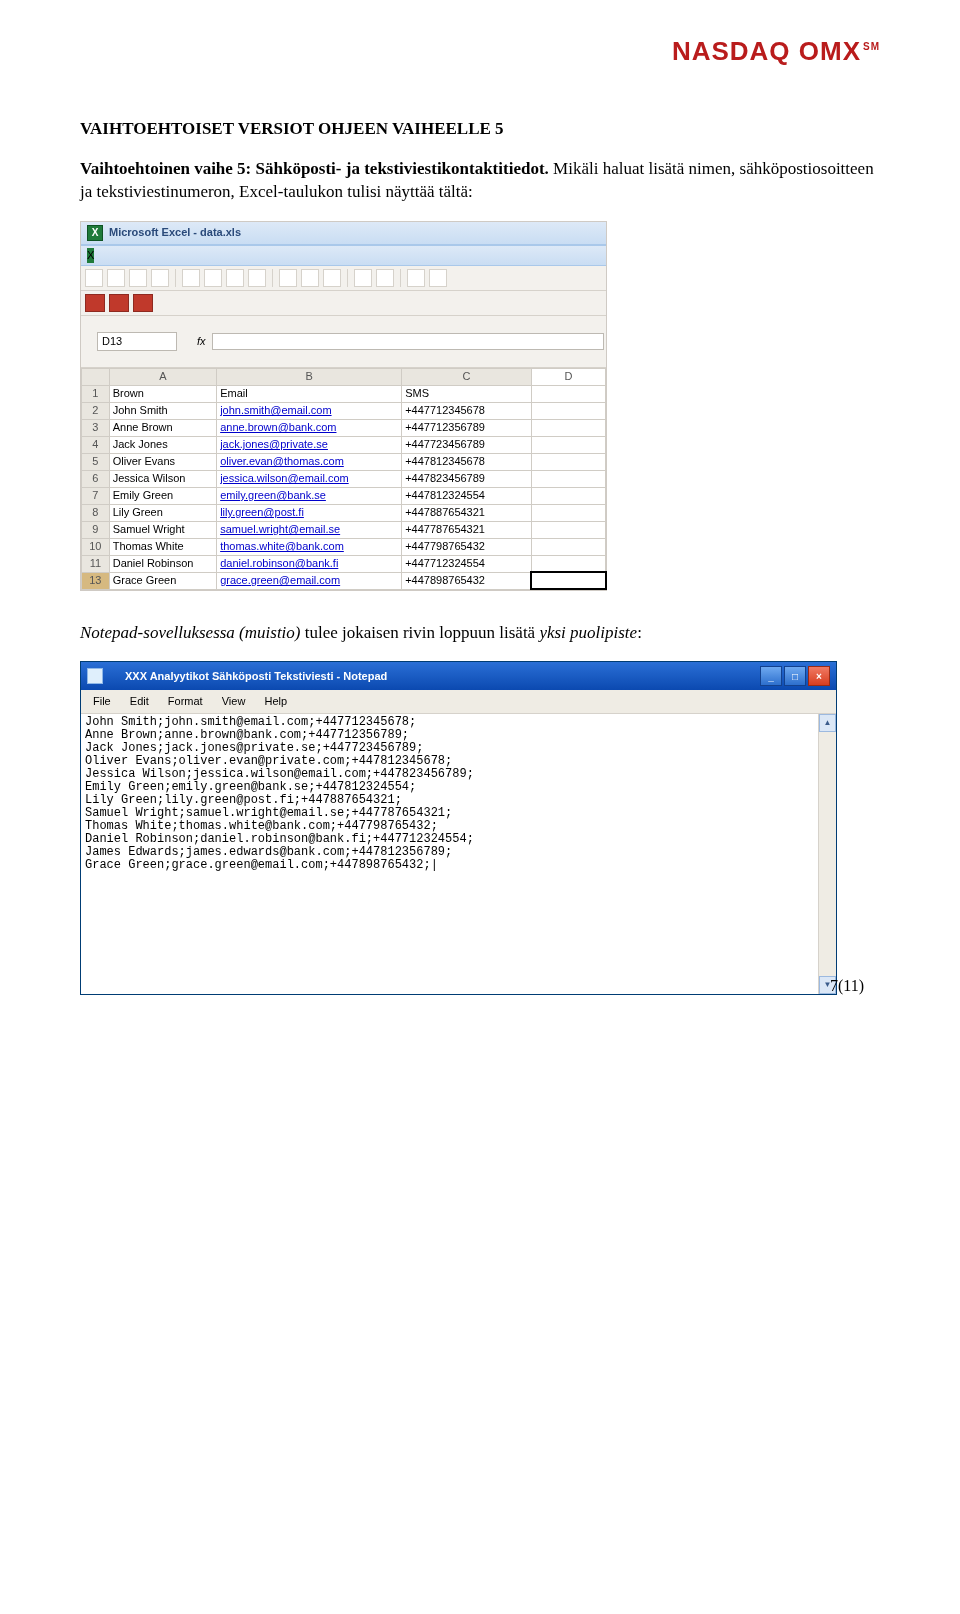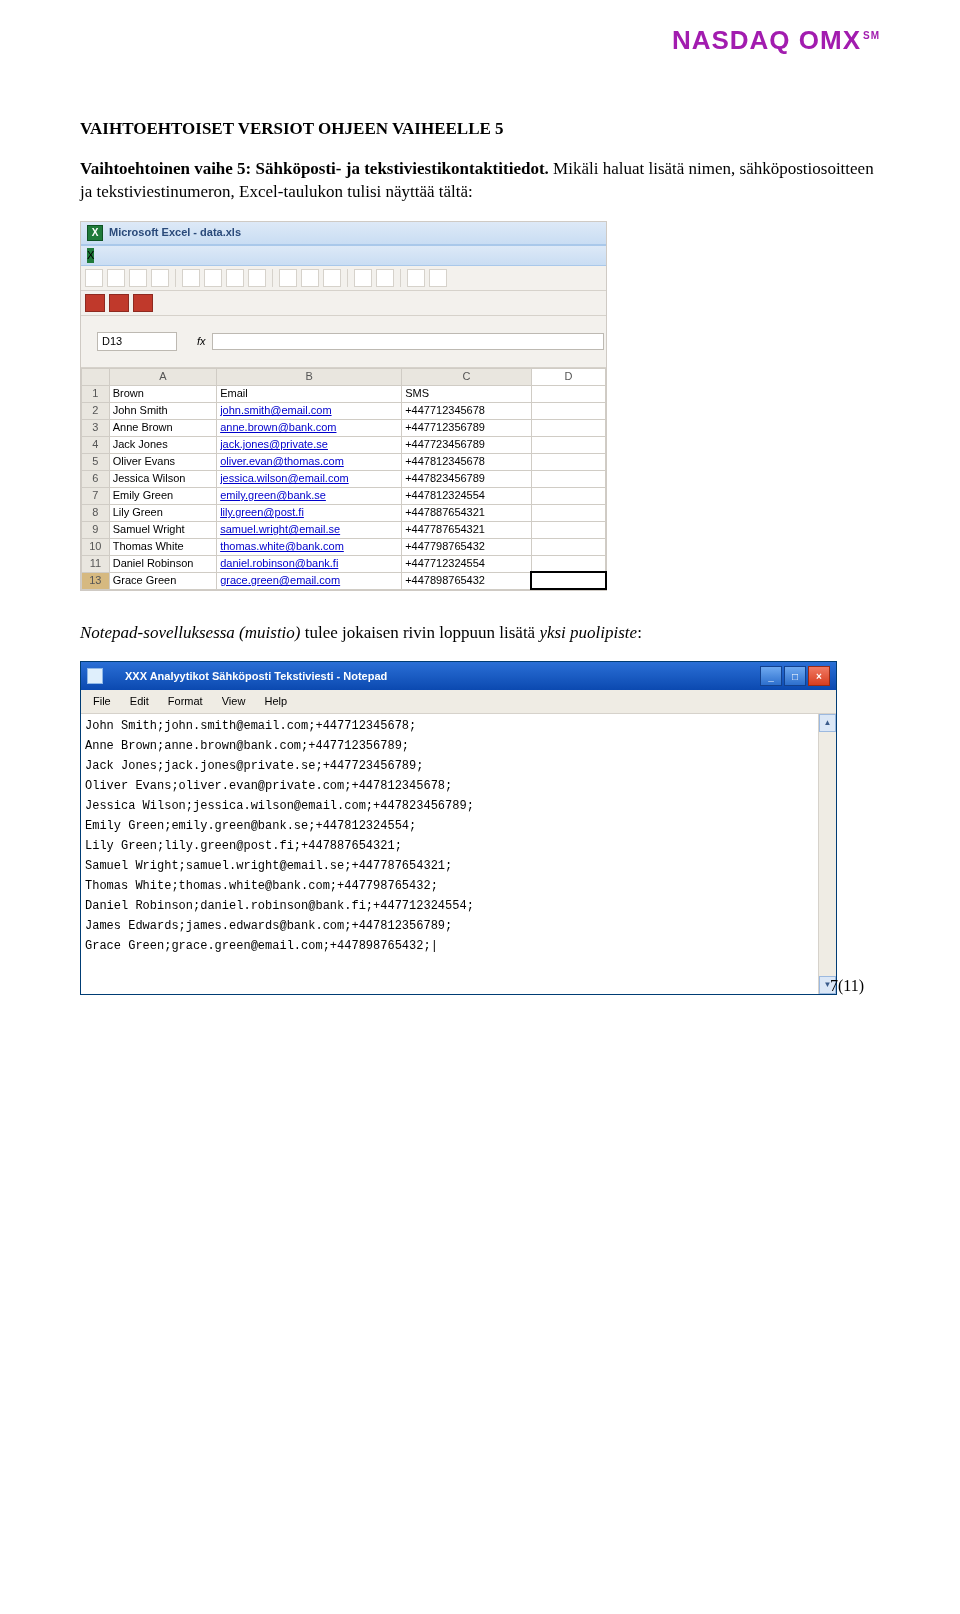--- a/index.html
+++ b/index.html
@@ -1,17 +1,17 @@
 <!DOCTYPE html>
 <html><head>
 <meta charset="utf-8">
 <style>
   body{margin:0;background:#fff;font-family:"Times New Roman",serif;color:#000;width:960px}
   .page{padding:18px 80px 20px 80px;position:relative}
-  .logo{position:absolute;right:80px;top:25px;font-family:Arial,Helvetica,sans-serif;font-weight:900;font-size:26px;letter-spacing:1px;color:#a21caf}
+  .logo{position:absolute;right:80px;top:36px;font-family:Arial,Helvetica,sans-serif;font-weight:900;font-size:26px;letter-spacing:1px;color:#b91c1c}
   .logo sup{font-size:10px;vertical-align:super;margin-left:2px}
   .content{margin-top:100px;font-size:17px;line-height:1.35}
   .content b{font-weight:bold}
   .content i{font-style:italic}
   .excel{margin-top:2px;border:1px solid #cfcac4;font-family:Tahoma,Arial,sans-serif;font-size:11px;width:525px;background:#fff}
   .excel-titlebar{background:linear-gradient(#dde9f7,#c9ddf3);border-bottom:1px solid #a9c8ea;padding:3px 6px;display:flex;align-items:center;gap:6px}
   .excel-titlebar .x{width:14px;height:14px;background:#1f7a3a;color:#fff;font-weight:bold;font-size:10px;display:inline-flex;align-items:center;justify-content:center;border:1px solid #0e5324}
   .excel-menubar{background:#f3f1ed;border-bottom:1px solid #d6d2cb;padding:2px 4px}
   .excel-menubar span{display:inline-block;padding:2px 7px;cursor:default}
   .excel-toolbar{background:#f3f1ed;border-bottom:1px solid #d6d2cb;padding:3px 4px;display:flex;gap:4px;flex-wrap:wrap}
@@ -37,21 +37,21 @@
   .notepad{margin-top:5px;width:755px;border:1px solid #003c74;font-family:Tahoma,Arial,sans-serif;font-size:11px}
   .np-title{background:linear-gradient(#2a6fd6,#0b49b0);color:#fff;padding:4px 6px;display:flex;align-items:center;justify-content:space-between;font-weight:bold}
   .np-title .left{display:flex;align-items:center;gap:22px}
   .np-title .ico{width:14px;height:14px;background:#dfeffc;border:1px solid #8fb8e8}
   .np-wbtns{display:flex;gap:2px}
   .np-wbtn{width:20px;height:18px;background:linear-gradient(#6ea9f0,#2d6fcd);border:1px solid #13418e;color:#fff;display:inline-flex;align-items:center;justify-content:center;font-size:10px}
   .np-wbtn.close{background:linear-gradient(#f07a63,#d83e20);border-color:#9a2a14}
   .np-menu{background:#efece4;border-bottom:1px solid #d6d2cb;padding:2px 4px}
   .np-menu span{display:inline-block;padding:2px 8px}
   .np-body{display:flex;background:#fff;height:280px}
-  .np-text{flex:1;font-family:"Lucida Console","Courier New",monospace;font-size:12px;line-height:20px;padding:2px 4px;white-space:pre;overflow:hidden}
+  .np-text{flex:1;font-family:"Lucida Console","Courier New",monospace;font-size:12px;line-height:13px;padding:2px 4px;white-space:pre;overflow:hidden}
   .np-scroll{width:17px;background:#efece4;border-left:1px solid #d6d2cb;display:flex;flex-direction:column;align-items:center}
   .np-arrow{width:15px;height:16px;background:#dbe7f6;border:1px solid #9cb9df;margin:0;display:flex;align-items:center;justify-content:center;font-size:8px;color:#3a5b8a}
   .pagenum{position:absolute;right:96px;bottom:20px;font-size:16px;font-family:Liberation Serif, serif}
   .section-gap{height:14px}
 </style>
 </head>
 <body>
 
 <div class="page">
   <div class="logo">

